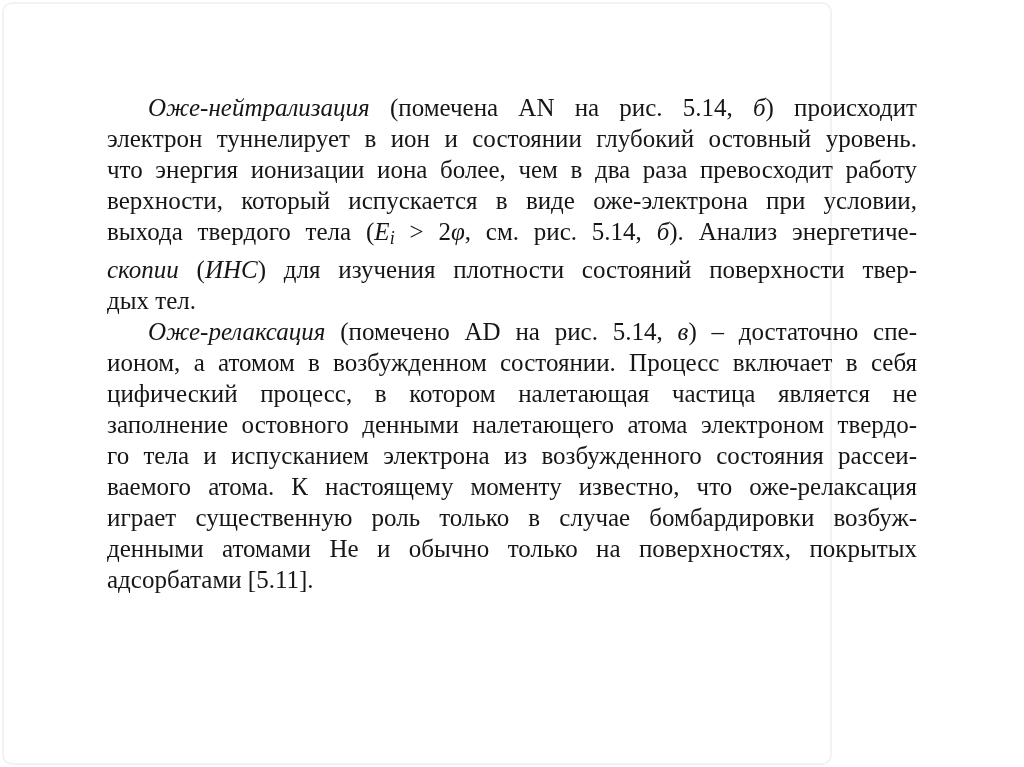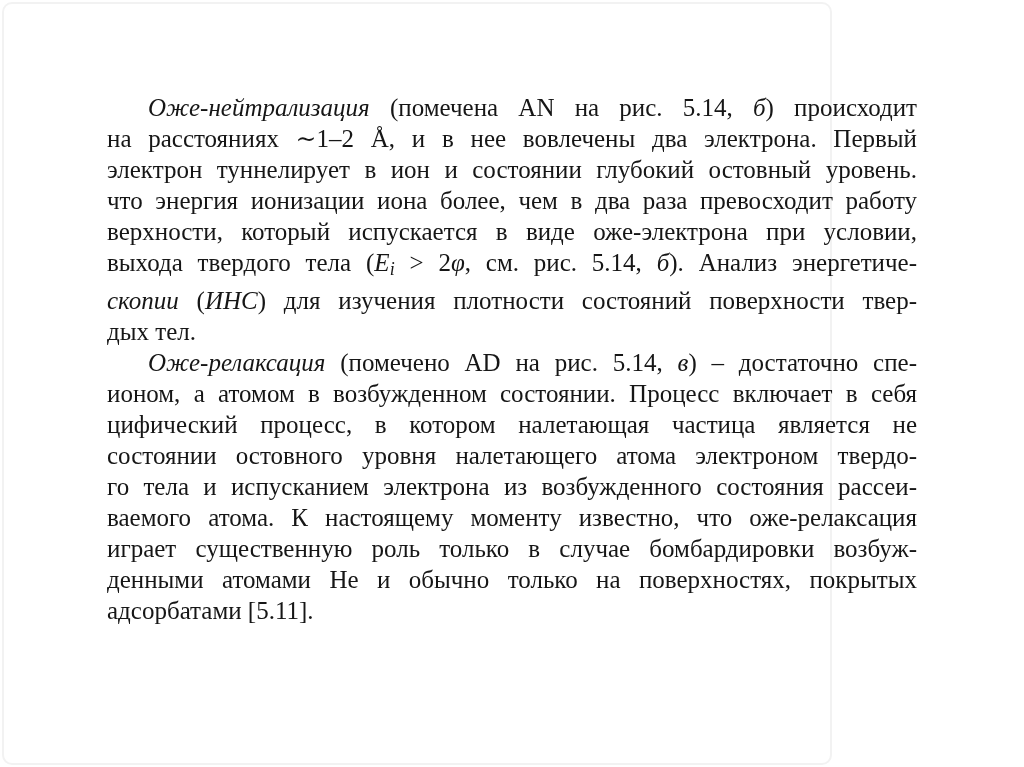--- a/index.html
+++ b/index.html
@@ -54,33 +54,32 @@
   }
 </style>
 </head>
 <body>
 
 <div class="page">
   <div class="frame"></div>
   <div class="text-block">
       <div class="paragraph">
         <div class="line indent"><span class="s-i">Оже-нейтрализация</span><span class="s-n"> (помечена AN на рис. 5.14, </span><span class="s-i">б</span><span class="s-n">) происходит</span></div>
-        <div class="line"><span class="s-n">на расстояниях ∼1–2 Å, и в нее вовлечены два электрона. Первый</span></div>
         <div class="line"><span class="s-n">электрон туннелирует в ион и состоянии глубокий остовный уровень.</span></div>
         <div class="line"><span class="s-n">что энергия ионизации иона более, чем в два раза превосходит работу</span></div>
         <div class="line"><span class="s-n">верхности, который испускается в виде оже-электрона при условии,</span></div>
         <div class="line"><span class="s-n">выхода твердого тела (</span><span class="s-i">E</span><span class="s-sub">i</span><span class="s-n"> &gt; 2</span><span class="s-i">φ</span><span class="s-n">, см. рис. 5.14, </span><span class="s-i">б</span><span class="s-n">). Анализ энергетиче-</span></div>
         <div class="line"><span class="s-i">скопии</span><span class="s-n"> (</span><span class="s-i">ИНС</span><span class="s-n">) для изучения плотности состояний поверхности твер-</span></div>
         <div class="line end"><span class="s-n">дых тел.</span></div>
       </div>
       <div class="paragraph">
         <div class="line indent"><span class="s-i">Оже-релаксация</span><span class="s-n"> (помечено AD на рис. 5.14, </span><span class="s-i">в</span><span class="s-n">) – достаточно спе-</span></div>
         <div class="line"><span class="s-n">ионом, а атомом в возбужденном состоянии. Процесс включает в себя</span></div>
         <div class="line"><span class="s-n">цифический процесс, в котором налетающая частица является не</span></div>
-        <div class="line"><span class="s-n">состоянии остовного уровня налетающего атома электроном твердо-</span></div>
+        <div class="line"><span class="s-n">заполнение остовного денными налетающего атома электроном твердо-</span></div>
         <div class="line"><span class="s-n">го тела и испусканием электрона из возбужденного состояния рассеи-</span></div>
         <div class="line"><span class="s-n">ваемого атома. К настоящему моменту известно, что оже-релаксация</span></div>
         <div class="line"><span class="s-n">играет существенную роль только в случае бомбардировки возбуж-</span></div>
         <div class="line"><span class="s-n">денными атомами He и обычно только на поверхностях, покрытых</span></div>
         <div class="line end"><span class="s-n">адсорбатами [5.11].</span></div>
       </div>
     </div>
 </div>
 
 </body></html>

